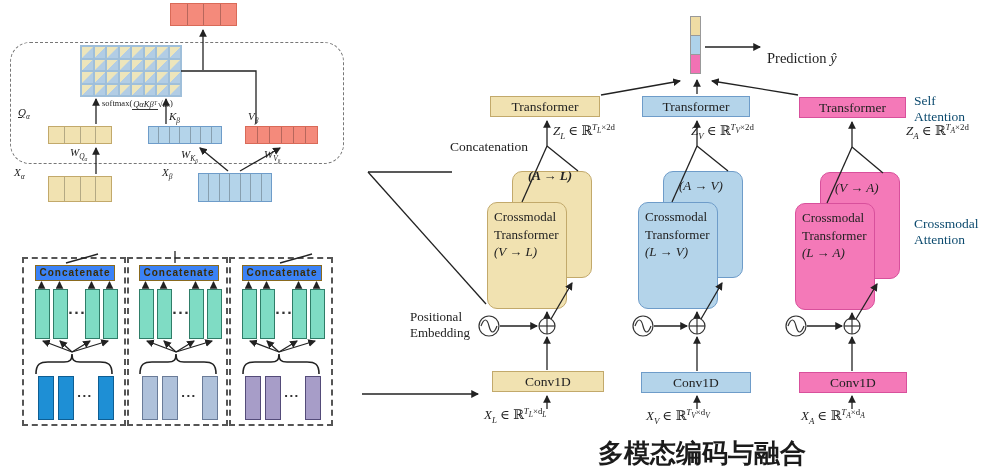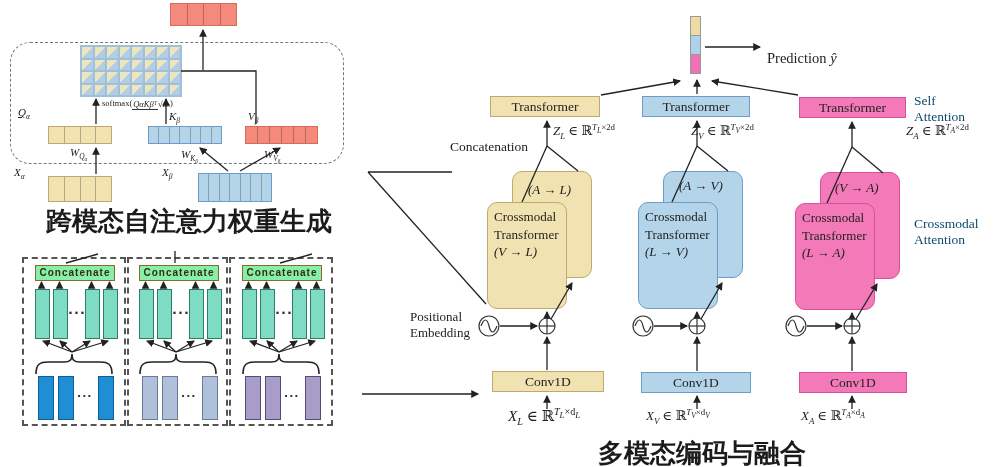--- a/index.html
+++ b/index.html
@@ -25,21 +25,21 @@
   .cn-title{position:absolute;font-family:"Liberation Sans","DejaVu Sans",sans-serif;
             font-weight:700;color:#1b1b1b;white-space:nowrap;z-index:3;}
   .math{font-style:italic;white-space:nowrap;}
   .math .rm{font-style:normal;}
   sub{font-size:68%;}
   sup{font-size:68%;}
   sup sub{font-size:85%;}
   .small-math{font-size:11px;}
   .serif-label{position:absolute;z-index:3;white-space:nowrap;}
   
-  .concat{position:absolute;height:14px;background:#86efac;border:1px solid #8A6A1E;
+  .concat{position:absolute;height:14px;background:#3b82f6;border:1px solid #8A6A1E;
           font-family:"Liberation Sans","DejaVu Sans",sans-serif;font-size:10px;font-weight:700;
           color:#3A2C06;text-align:center;line-height:14px;letter-spacing:1px;z-index:3;}
   .tealbar{position:absolute;width:13px;height:48px;background:#7FDCC4;border:1px solid #2F7D68;z-index:2;}
   .modbar{position:absolute;width:14px;height:42px;border-width:1px;border-style:solid;z-index:2;}
   .dots{position:absolute;font-weight:700;font-size:13px;color:#333;z-index:3;letter-spacing:1px;
         font-family:"DejaVu Sans",sans-serif;}
   
   .hbox{position:absolute;height:21px;box-sizing:border-box;border:1px solid;
         text-align:center;line-height:20px;font-size:13.5px;z-index:3;}
   .card{position:absolute;width:80px;height:107px;border:1px solid;border-radius:10px;box-sizing:border-box;}
@@ -155,21 +155,20 @@
     <span>X</span><sub>α</sub></div>
   <div class="serif-label math small-math" style="left:162px;top:166px;">
     <span>X</span><sub>β</sub></div>
   <div class="serif-label math small-math" style="left:70px;top:146px;">
     <span>W</span><sub><span>Q</span><sub>α</sub></sub></div>
   <div class="serif-label math small-math" style="left:181px;top:148px;">
     <span>W</span><sub><span>K</span><sub>β</sub></sub></div>
   <div class="serif-label math small-math" style="left:264px;top:148px;">
     <span>W</span><sub><span>V</span><sub>β</sub></sub></div>
 
-  <div class="cn-title" style="left:46px;top:204px;font-size:26px;">跨模态自注意力权重生成</div>
 
   <div class="dashed-sq" style="left:22px;top:257px;width:100px;height:165px;"></div>
   <div class="concat" style="left:35px;top:265px;width:78px;">Concatenate</div>
   <div class="tealbar" style="left:35px;top:289px;"></div>
   <div class="tealbar" style="left:53px;top:289px;"></div>
   <div class="tealbar" style="left:85px;top:289px;"></div>
   <div class="tealbar" style="left:103px;top:289px;"></div>
   <div class="dots" style="left:68px;top:305px;">···</div>
   <div class="modbar" style="left: 38px; top: 376px; background: rgb(30, 143, 213); border-color: rgb(14, 94, 147);"></div>
   <div class="modbar" style="left: 58px; top: 376px; background: rgb(30, 143, 213); border-color: rgb(14, 94, 147);"></div>
@@ -228,21 +227,21 @@
     <span>Z</span><sub>V</sub> <span class="rm">∈ ℝ</span><sup><span>T</span><sub>V</sub><span class="rm">×2d</span><sub></sub></sup>
   </div>
   <div class="serif-label math" style="left:862px;top:122px;font-size:13px;margin-left:44px;">
     <span>Z</span><sub>A</sub> <span class="rm">∈ ℝ</span><sup><span>T</span><sub>A</sub><span class="rm">×2d</span><sub></sub></sup>
   </div>
 
   <div class="serif-label" style="left:450px;top:139px;font-size:13.5px;">Concatenation</div>
 
   <div class="card back" style="left: 512px; top: 171px; background: rgb(241, 226, 177); border-color: rgb(194, 169, 107);"></div>
   <div class="card front" style="left: 487px; top: 202px; background: rgb(241, 226, 177); border-color: rgb(194, 169, 107);"></div>
-  <div class="card-text math" style="left:528px;top:181px;z-index:3;">(A → L)</div>
+  <div class="card-text math" style="left:528px;top:167px;z-index:3;font-weight:bold;">(A → L)</div>
   <div class="card-text" style="left:494px;top:208px;">
     <span class="rm">Crossmodal</span><br>
     <span class="rm">Transformer</span><br>
     <span class="math">(V → L)</span>
   </div>
 
   <div class="card back" style="left: 663px; top: 171px; background: rgb(180, 212, 234); border-color: rgb(110, 156, 201);"></div>
   <div class="card front" style="left: 638px; top: 202px; background: rgb(180, 212, 234); border-color: rgb(110, 156, 201);"></div>
   <div class="card-text math" style="left:679px;top:177px;z-index:3;">(A → V)</div>
   <div class="card-text" style="left:645px;top:208px;">
@@ -261,21 +260,21 @@
   </div>
 
   <div class="serif-label" style="left:410px;top:309px;font-size:13px;line-height:16px;">
     <span>Positional</span><br><span>Embedding</span>
   </div>
 
   <div class="hbox" style="left: 492px; top: 371px; width: 112px; background: rgb(241, 226, 177); border-color: rgb(194, 169, 107);">Conv1D</div>
   <div class="hbox" style="left: 641px; top: 372px; width: 110px; background: rgb(180, 212, 234); border-color: rgb(110, 156, 201);">Conv1D</div>
   <div class="hbox" style="left: 799px; top: 372px; width: 108px; background: rgb(244, 121, 184); border-color: rgb(216, 80, 156);">Conv1D</div>
 
-  <div class="serif-label math" style="left:508px;top:406px;font-size:15px;">
+  <div class="serif-label math" style="left:484px;top:406px;font-size:13px;">
     <span>X</span><sub>L</sub> <span class="rm">∈ ℝ</span><sup><span>T</span><sub>L</sub><span class="rm">×d</span><sub>L</sub></sup>
   </div>
   <div class="serif-label math" style="left:646px;top:407px;font-size:13px;">
     <span>X</span><sub>V</sub> <span class="rm">∈ ℝ</span><sup><span>T</span><sub>V</sub><span class="rm">×d</span><sub>V</sub></sup>
   </div>
   <div class="serif-label math" style="left:801px;top:407px;font-size:13px;">
     <span>X</span><sub>A</sub> <span class="rm">∈ ℝ</span><sup><span>T</span><sub>A</sub><span class="rm">×d</span><sub>A</sub></sup>
   </div>
 
   <div class="cn-title" style="left:598px;top:436px;font-size:26px;">多模态编码与融合</div>

